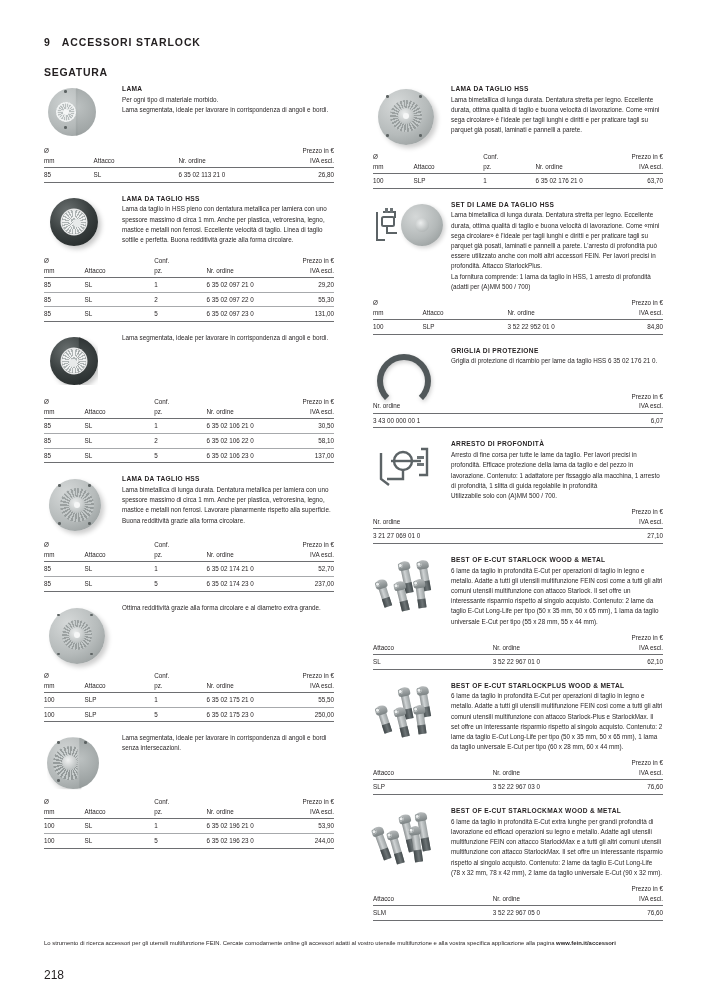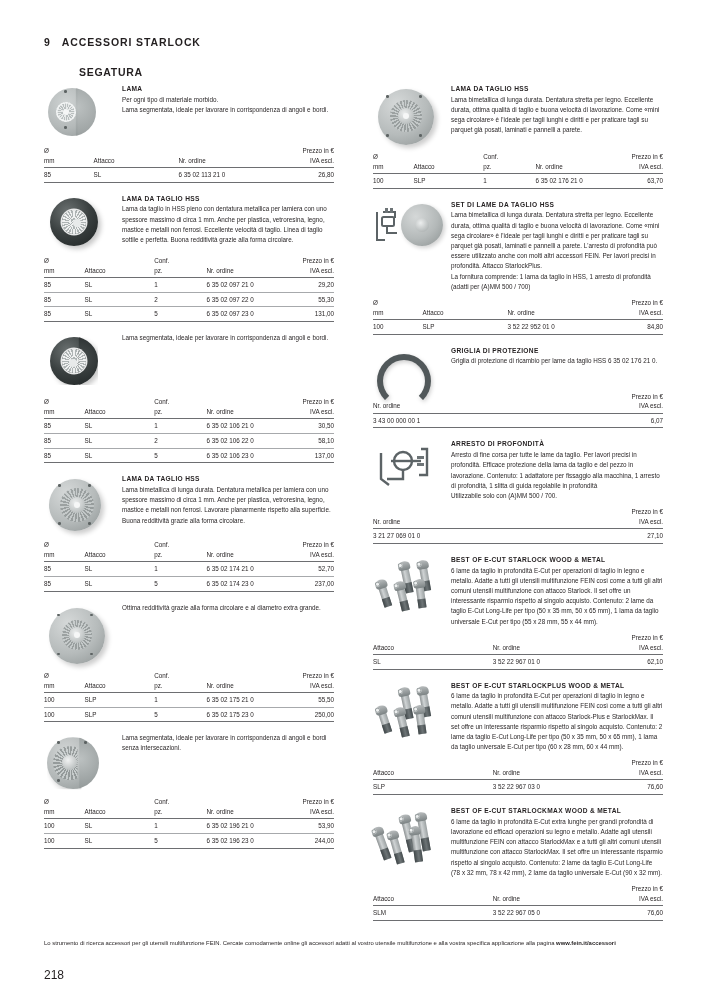--- a/index.html
+++ b/index.html
@@ -32,21 +32,20 @@
   }
   .page-header .chapnum { margin-right: 11px; }
 
   .section-title {
     position: absolute;
     left: 44px;
     top: 66px;
     font-size: 10.5px;
     font-weight: bold;
     letter-spacing: 0.7px;
-    margin-left: 35px;
   }
 
   
   .col {
     position: absolute;
     top: 84px;
     width: 290px;
   }
   .col-left  { left: 44px; }
   .col-right { left: 373px; }

